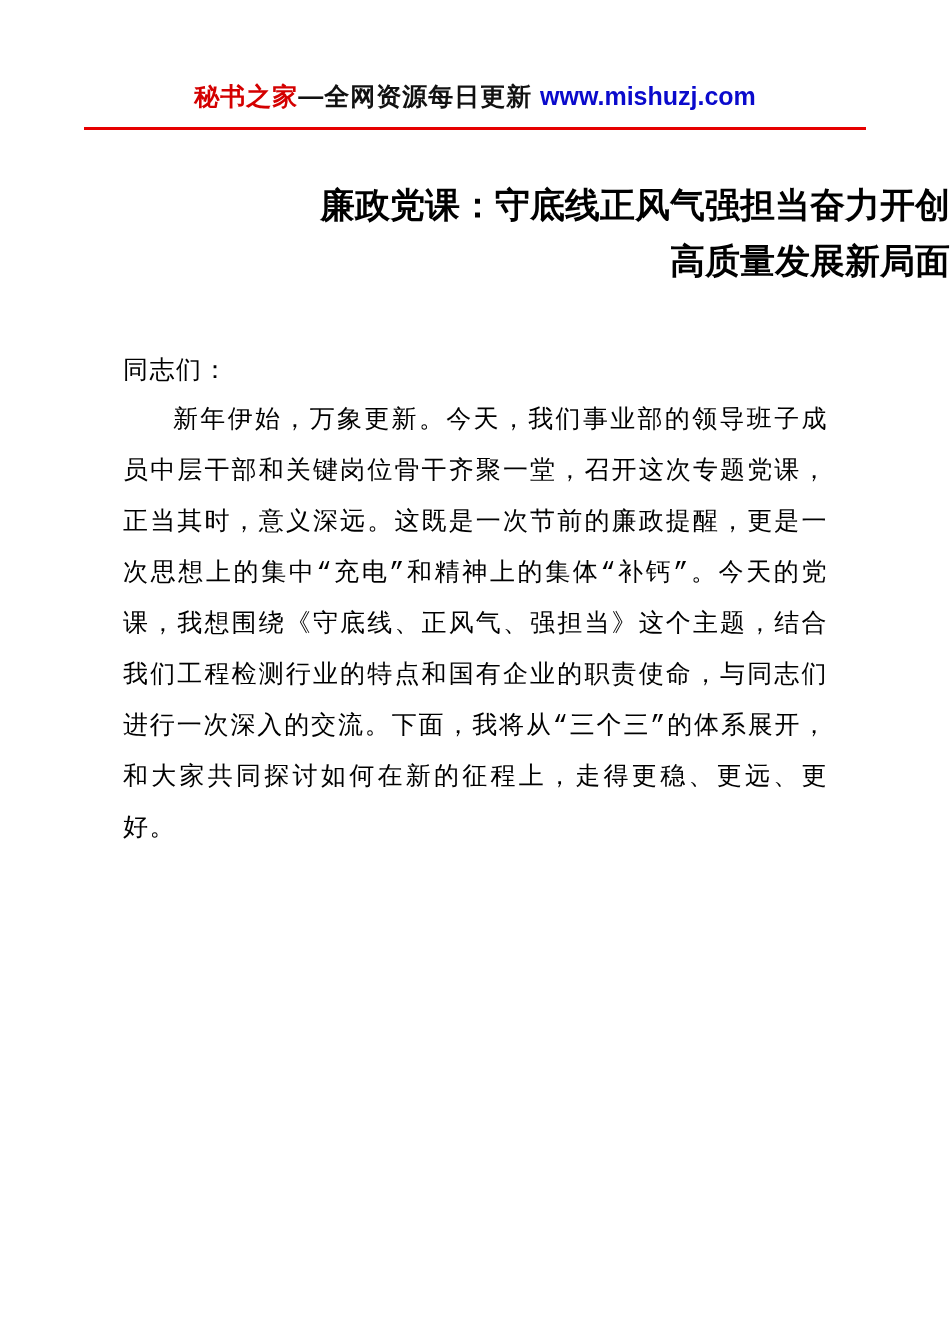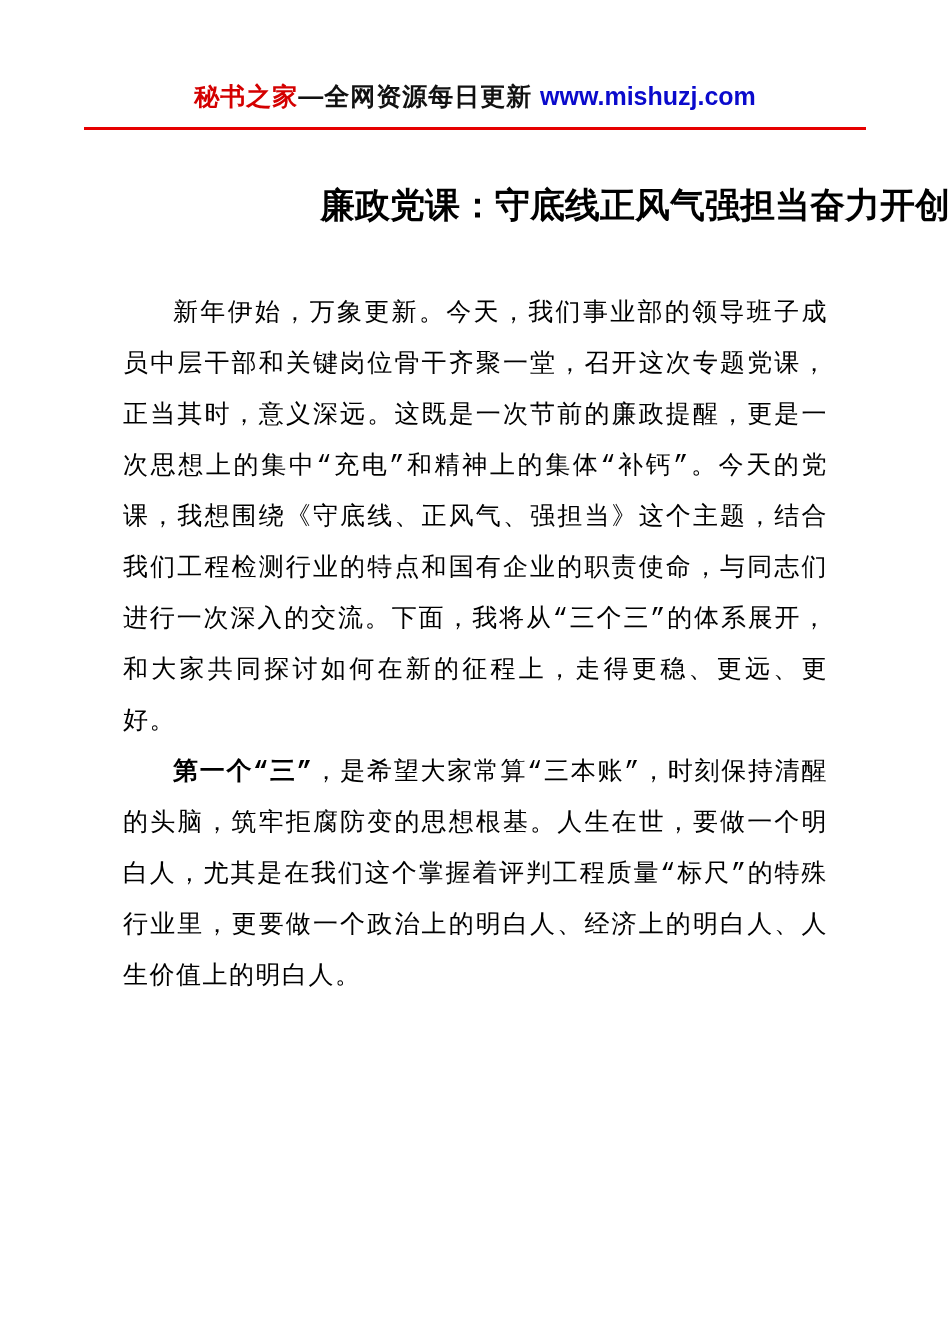--- a/index.html
+++ b/index.html
@@ -78,20 +78,21 @@
 <body>
 
 <div class="page">
 
   <div class="doc-header"><span class="site-name">秘书之家</span><span class="tagline">—全网资源每日更新 </span><a class="site-url">www.mishuzj.com</a></div>
 
   <div class="header-divider"></div>
 
   <div class="doc-title">
     <div>廉政党课：守底线正风气强担当奋力开创</div>
+    <div>高质量发展新局面</div>
   </div>
 
   <div class="doc-body">
+    <p class="salutation">同志们：</p>
     <p class="para"><span class="bold-lead"></span><span>新年伊始，万象更新。今天，我们事业部的领导班子成员中层干部和关键岗位骨干齐聚一堂，召开这次专题党课，正当其时，意义深远。这既是一次节前的廉政提醒，更是一次思想上的集中“充电”和精神上的集体“补钙”。今天的党课，我想围绕《守底线、正风气、强担当》这个主题，结合我们工程检测行业的特点和国有企业的职责使命，与同志们进行一次深入的交流。下面，我将从“三个三”的体系展开，和大家共同探讨如何在新的征程上，走得更稳、更远、更好。</span></p>
-    <p class="para"><span class="bold-lead">第一个“三”</span><span>，是希望大家常算“三本账”，时刻保持清醒的头脑，筑牢拒腐防变的思想根基。人生在世，要做一个明白人，尤其是在我们这个掌握着评判工程质量“标尺”的特殊行业里，更要做一个政治上的明白人、经济上的明白人、人生价值上的明白人。</span></p>
   </div>
 
 </div>
 
 </body></html>

